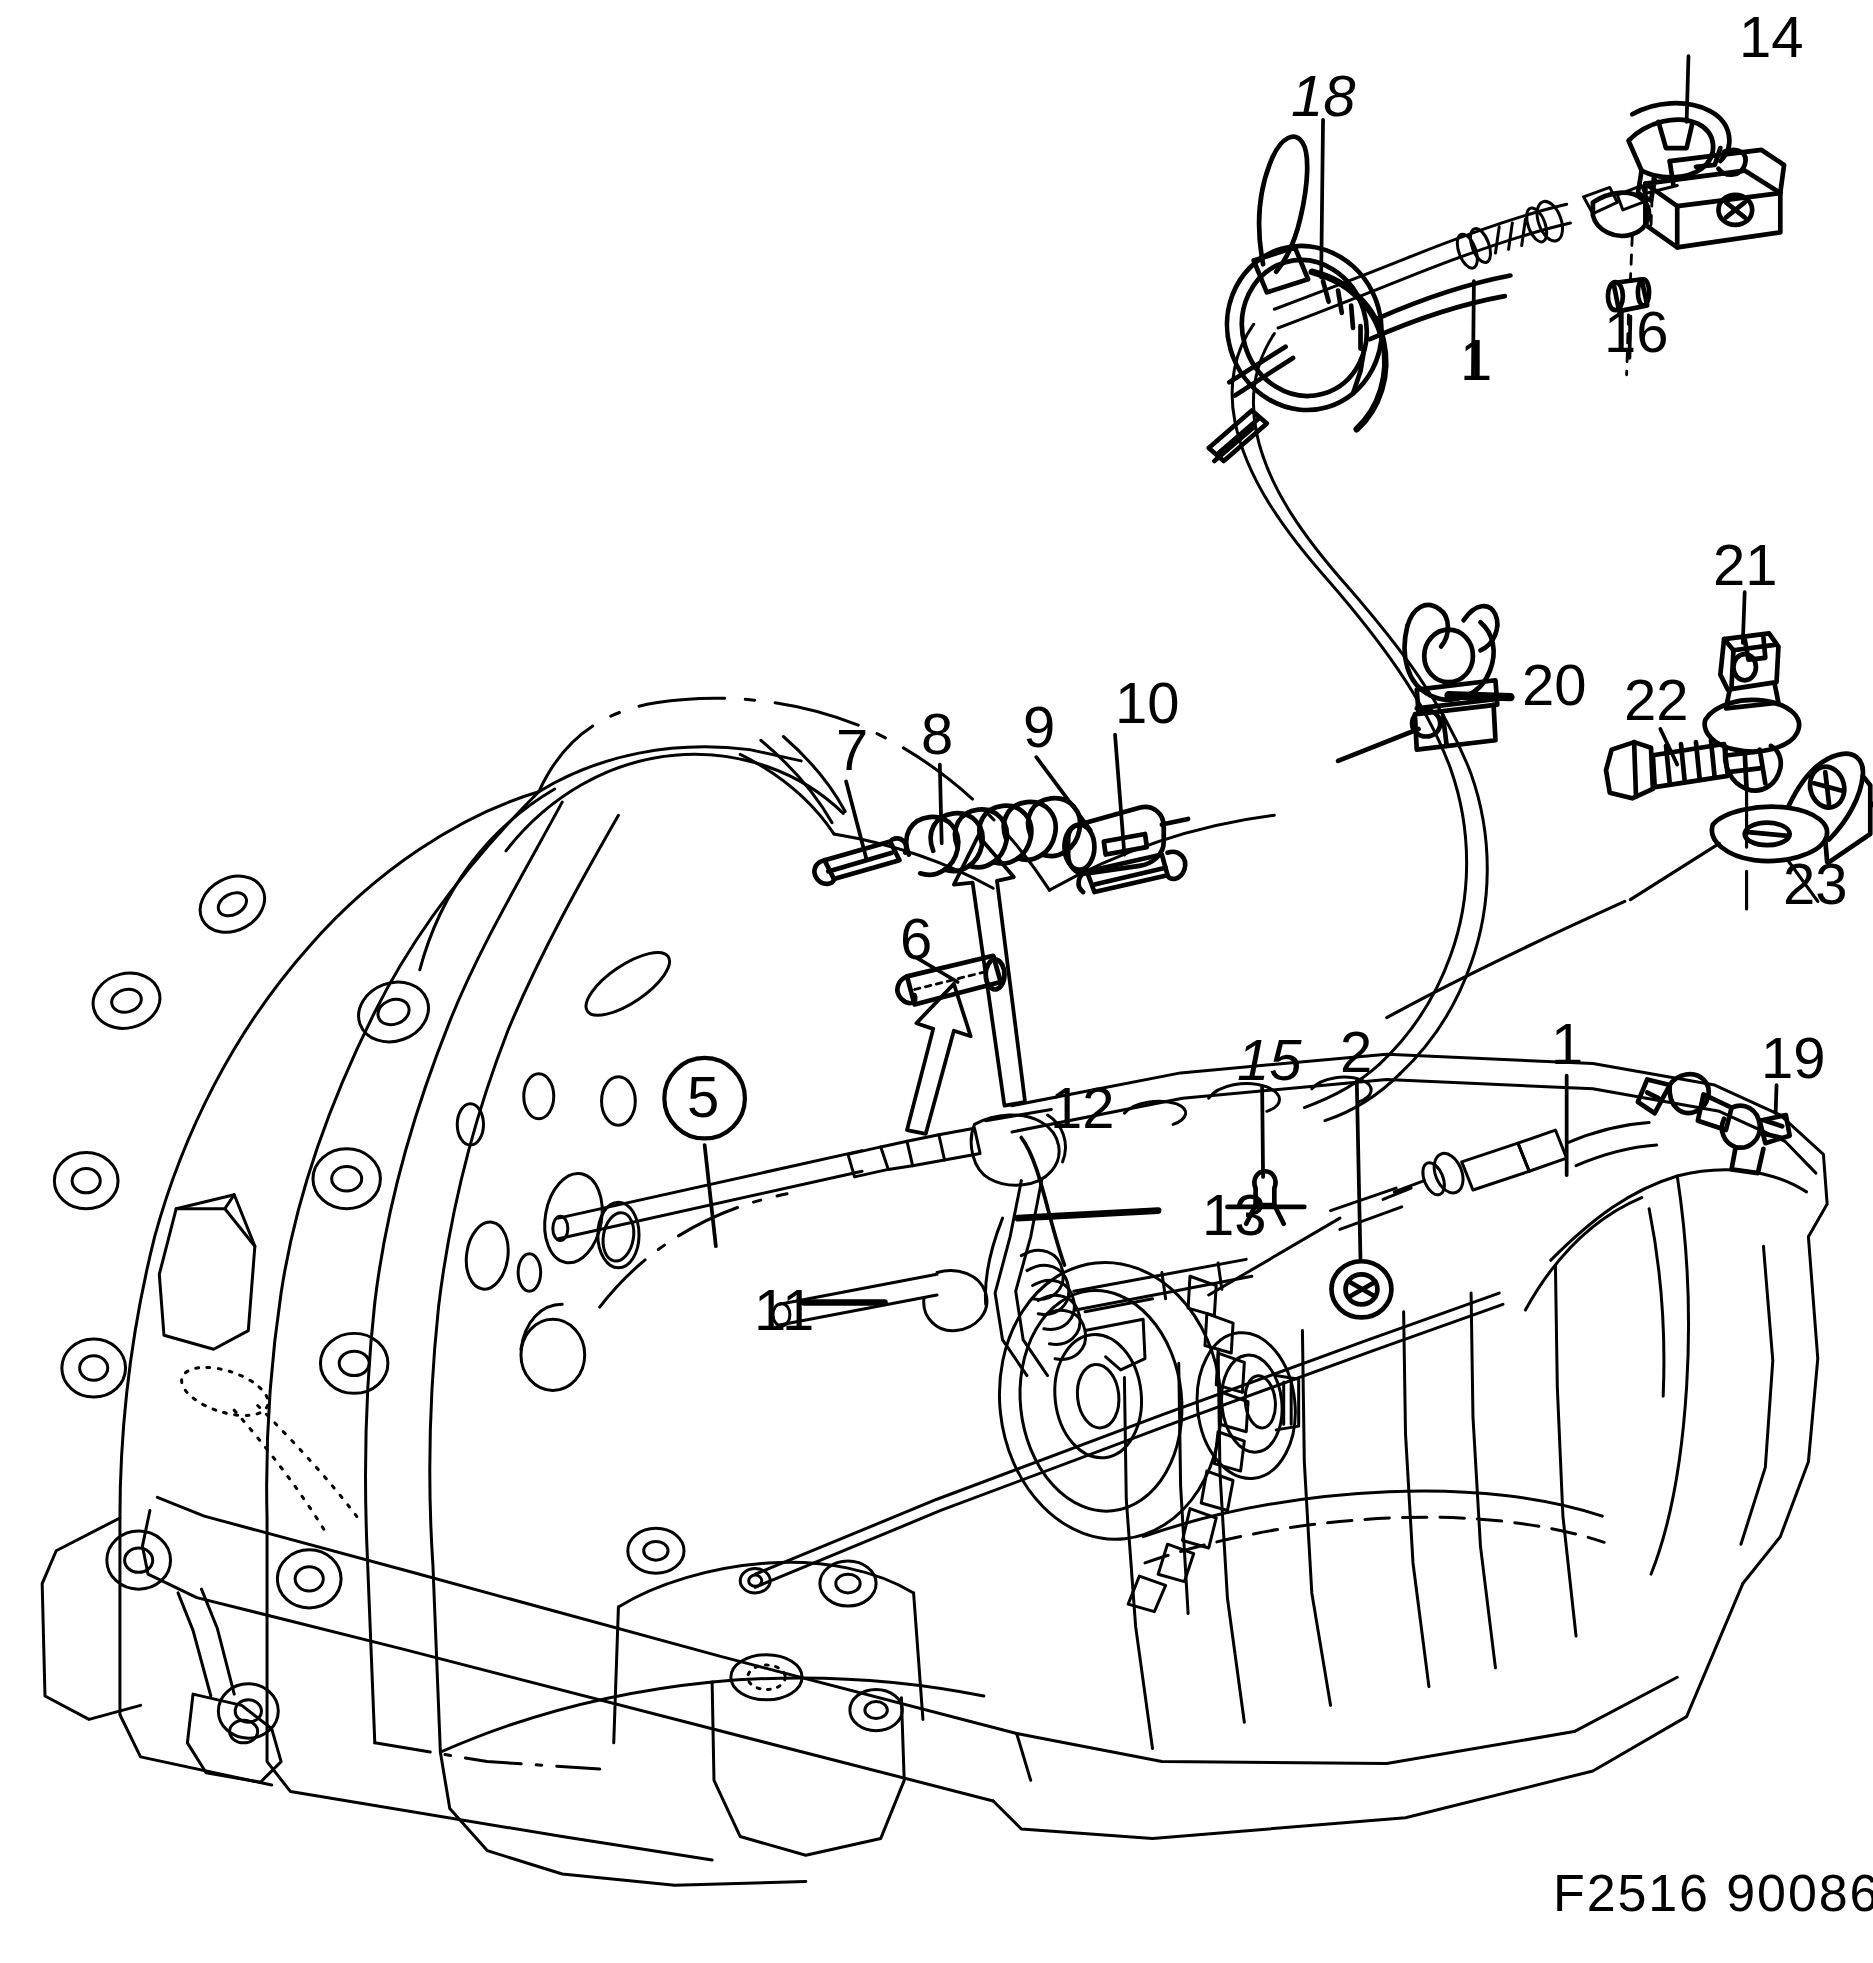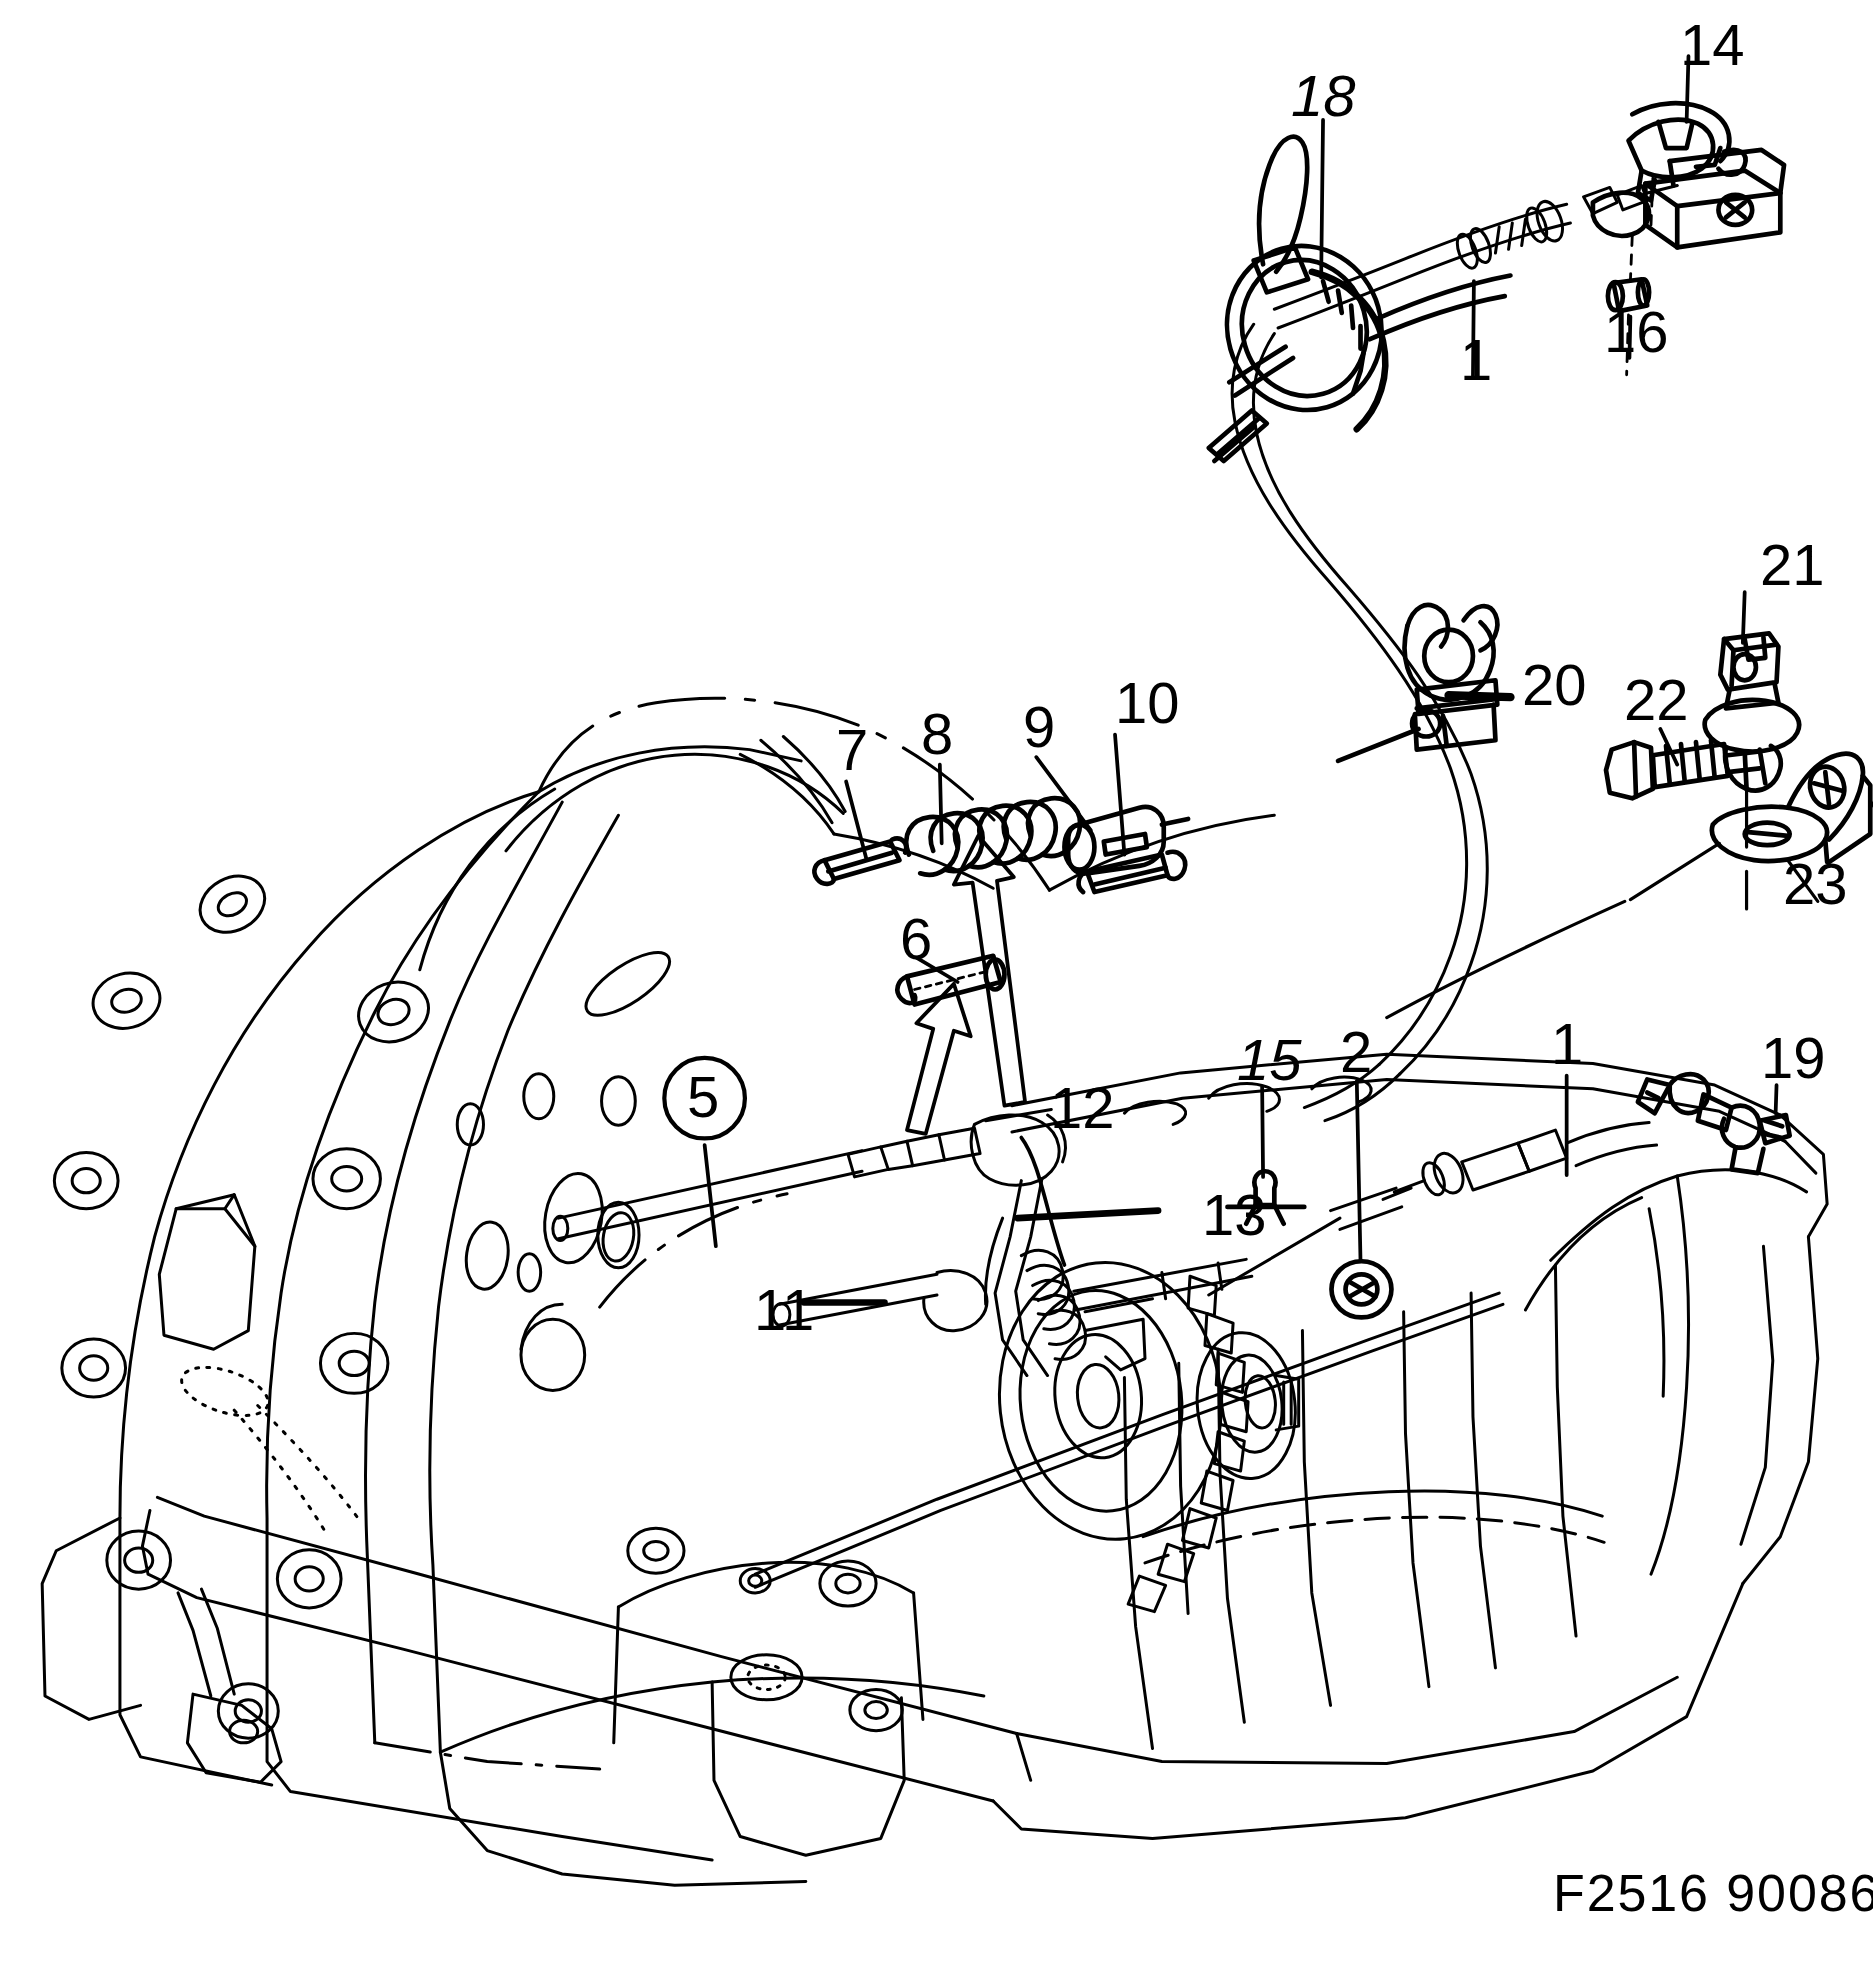--- a/index.html
+++ b/index.html
@@ -519,25 +519,25 @@
 
       <path d="M 1236 1292 L 1086 1300" stroke-width="7"></path>
 
       <path d="M 858 1390 L 944 1390" stroke-width="7"></path>
     </g>
 
     <circle cx="752" cy="1172" r="43" stroke-width="4.5"></circle>
 
   </svg>
 
-  <div class="callout" style="left:1680px;top:7.5px;margin-top:8px;">14</div>
+  <div class="callout" style="left:1739px;top:7.5px;">14</div>
   <div class="callout" style="left:1291px;top:67px;font-style:italic;">18</div>
   <div class="callout" style="left:1460px;top:331px;">1</div>
   <div class="callout" style="left:1604px;top:303px;">16</div>
-  <div class="callout" style="left:1760px;top:536px;">21</div>
+  <div class="callout" style="left:1713px;top:536px;">21</div>
   <div class="callout" style="left:1624px;top:671px;">22</div>
   <div class="callout" style="left:1522px;top:656px;text-align:right;">20</div>
   <div class="callout" style="left:1783px;top:855px;">23</div>
   <div class="callout" style="left:1115px;top:674px;">10</div>
   <div class="callout" style="left:1023px;top:698px;">9</div>
   <div class="callout" style="left:921px;top:705px;">8</div>
   <div class="callout" style="left:836px;top:721px;">7</div>
   <div class="callout" style="left:900px;top:910px;">6</div>
   <div class="callout" style="left:687px;top:1068px;">5</div>
   <div class="callout" style="left:1237px;top:1031px;font-style:italic;">15</div>

